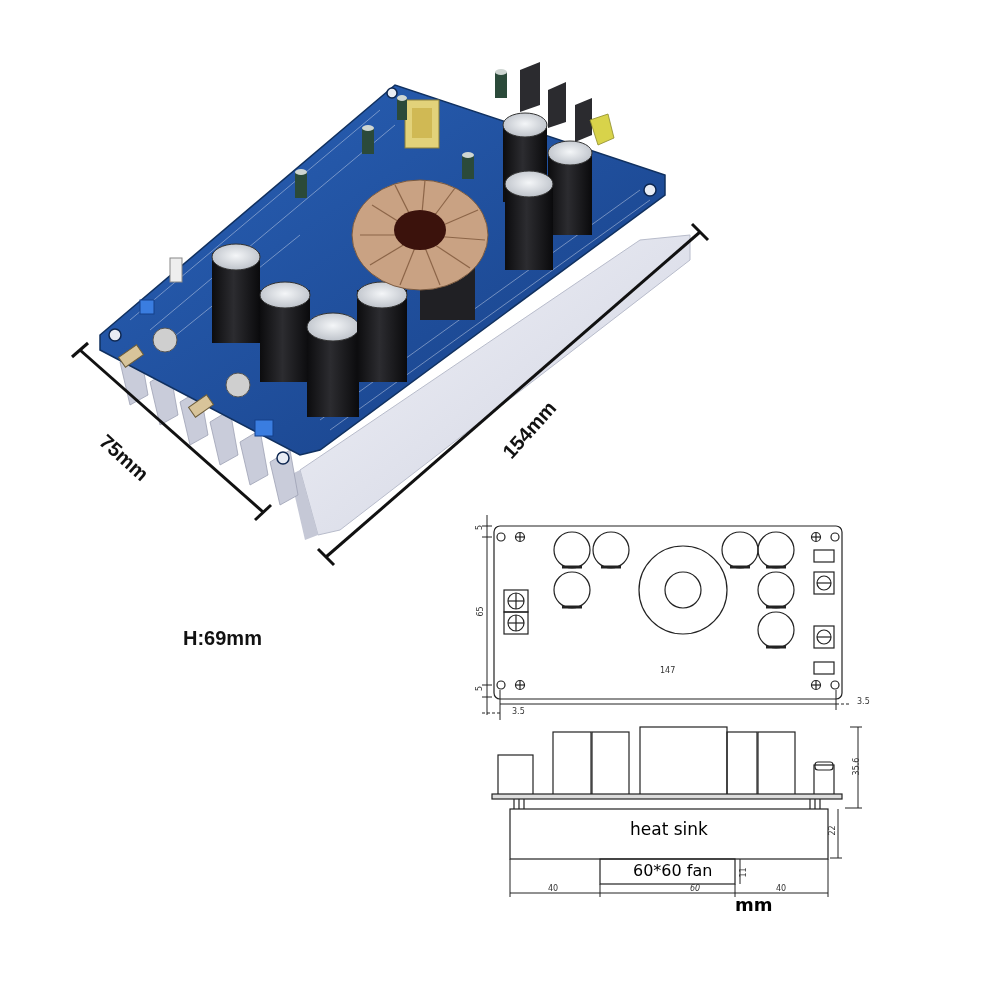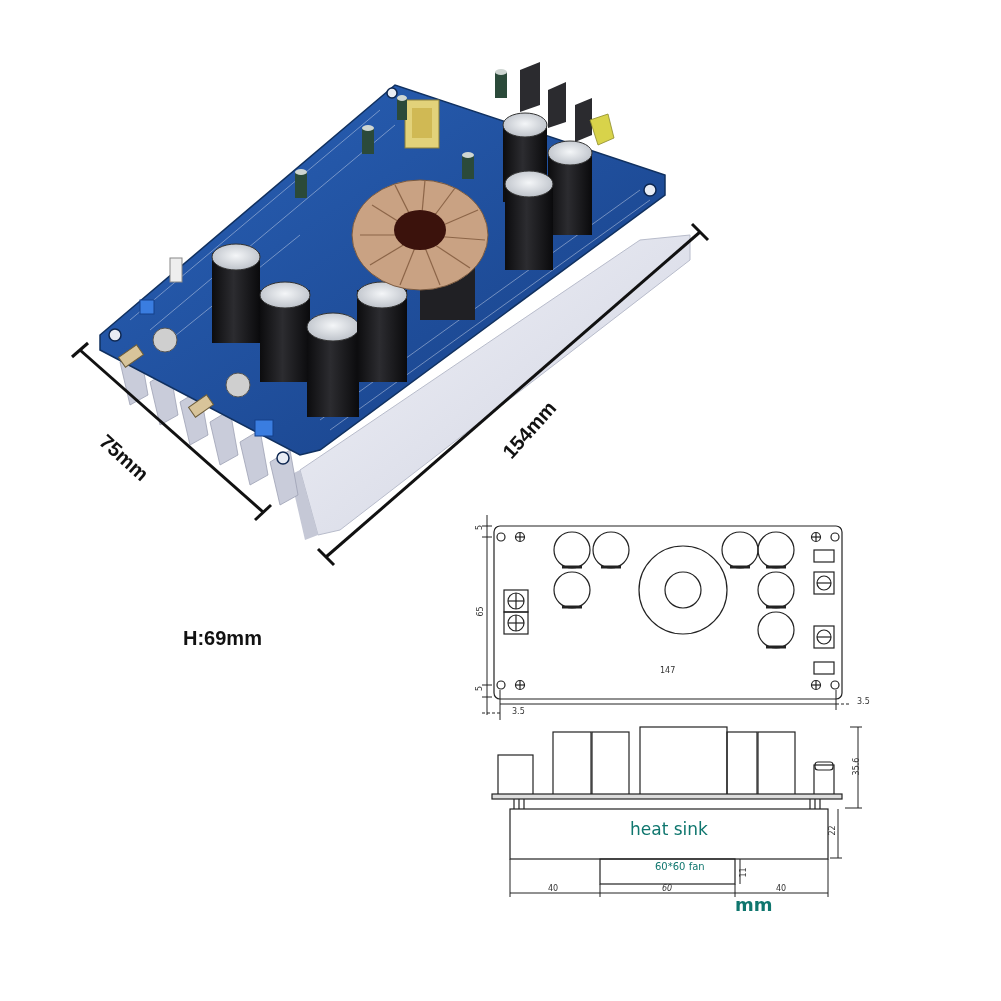--- a/index.html
+++ b/index.html
@@ -1,19 +1,19 @@
 <!DOCTYPE html>
 <html><head>
 <meta charset="utf-8">
 <style>
   html,body{margin:0;padding:0;background:#ffffff;}
   body{width:1001px;height:1001px;position:relative;overflow:hidden;font-family:"Liberation Sans",sans-serif;}
   .abs{position:absolute;}
   .dimlabel{position:absolute;font-family:"Liberation Sans",sans-serif;font-weight:bold;color:#111;white-space:nowrap;}
-  .drawtxt{position:absolute;font-family:"DejaVu Sans",sans-serif;color:#0f766e;white-space:nowrap;}
+  .drawtxt{position:absolute;font-family:"DejaVu Sans",sans-serif;color:#000000;white-space:nowrap;}
   .small{font-size:8px;color:#333;font-family:"DejaVu Sans",sans-serif;position:absolute;white-space:nowrap;}
 </style>
 </head>
 <body>
 
 <svg class="abs" style="left:0;top:0" width="1001" height="1001" viewBox="0 0 1001 1001">
   <defs>
     <linearGradient id="hs" x1="0" y1="0" x2="1" y2="1">
       <stop offset="0" stop-color="#f1f2f8"></stop>
       <stop offset="1" stop-color="#cfd2e0"></stop>
@@ -263,20 +263,20 @@
       <line x1="360" y1="143" x2="372" y2="143"></line>
     <line x1="270" y1="144" x2="270" y2="169"></line>
     <line x1="40" y1="144" x2="40" y2="182"></line>
       <line x1="358" y1="144" x2="358" y2="182"></line>
     <line x1="130" y1="169" x2="130" y2="182"></line>
       <line x1="265" y1="169" x2="265" y2="182"></line>
     <line x1="40" y1="178" x2="358" y2="178"></line>
   </g>
 </svg>
 <div class="drawtxt" style="left:630px;top:819px;font-size:17px;">heat sink</div>
-<div class="drawtxt" style="left:633px;top:861px;font-size:10px;margin-left:22px;">60*60 fan</div>
+<div class="drawtxt" style="left:633px;top:861px;font-size:16px;">60*60 fan</div>
 <div class="small" style="left:848px;top:762px;transform:rotate(-90deg);">35.6</div>
 <div class="small" style="left:827px;top:826px;transform:rotate(-90deg);">22</div>
 <div class="small" style="left:738px;top:868px;transform:rotate(-90deg);">11</div>
 <div class="small" style="left:548px;top:884px;">40</div>
-<div class="small" style="left:662px;top:884px;font-style:italic;">60</div>
+<div class="small" style="left:690px;top:884px;font-style:italic;">60</div>
 <div class="small" style="left:776px;top:884px;">40</div>
 <div class="drawtxt" style="left:735px;top:894px;font-size:18px;font-weight:bold;">mm</div>
 
 </body></html>

